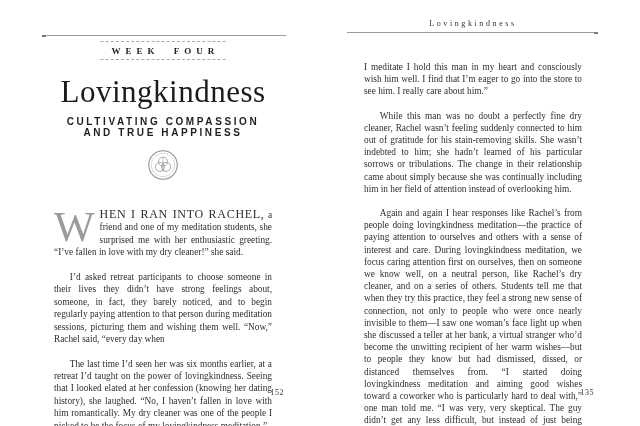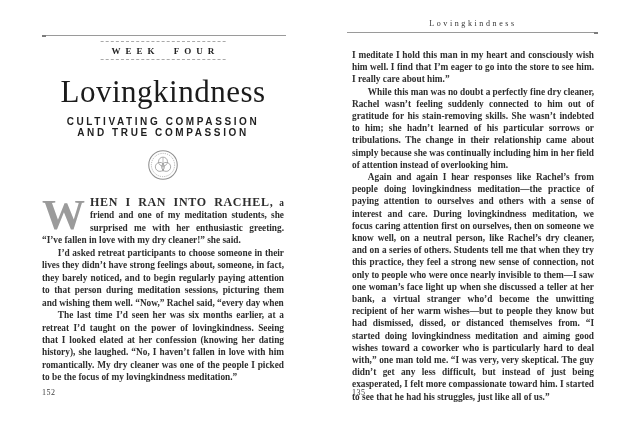--- a/index.html
+++ b/index.html
@@ -55,21 +55,21 @@
 
   
   .body-text {
     position: absolute; left: 0; right: 0;
     font-size: 9.3px; line-height: 12.45px;
     text-align: justify;
     color: #2e2e2e;
   }
   #left-body  { top: 196px; }
   #right-body { top: 49px; line-height: 12.2px; }
-  .body-text p { margin: 0; text-indent: 1.7em; font-weight: bold; }
+  .body-text p { margin: 12px; text-indent: 1.7em; }
   .body-text p.no-indent { text-indent: 0; }
   .drop-cap {
     float: left;
     font-size: 43px; line-height: 33px; height: 34px;
     padding: 2px 5px 0 0;
     color: #9b9b9b;
   }
   .lead-smallcaps { font-size: 12px; letter-spacing: 0.7px; }
 
   
@@ -81,36 +81,36 @@
   .head-rule {
     position: absolute; top: 32px; left: -5px; right: -4px;
     border-top: 1px solid #9a9a9a;
   }
   .head-rule::after {
     content: ""; position: absolute; right: 0; top: -1px;
     width: 4px; height: 2px; background: #7c7c7c;
   }
   .page-number {
     position: absolute; top: 388px; left: 0; width: 100%;
-    text-align: left; font-size: 8px; letter-spacing: 0.5px; color: #3a3a3a;
+    text-align: right; font-size: 8px; letter-spacing: 0.5px; color: #3a3a3a;
   }
 </style>
 </head>
 <body>
 
 <div class="page" id="left-page">
   <div class="chapter-rule"></div>
 
   <div class="week-label">WEEK FOUR</div>
 
   <h1 class="chapter-title">Lovingkindness</h1>
 
   <div class="chapter-subtitle">
     <span>CULTIVATING COMPASSION</span><br>
-    <span>AND TRUE COMPASSION</span>
+    <span>AND TRUE HAPPINESS</span>
   </div>
 
   <div class="medallion">
     <svg viewBox="0 0 40 40" width="30" height="30">
       <circle cx="20" cy="20" r="19" fill="none" stroke="#8f8f8f" stroke-width="1.4"></circle>
       <circle cx="20" cy="20" r="15.5" fill="none" stroke="#9d9d9d" stroke-width="1" stroke-dasharray="1.6,1.4"></circle>
       <circle cx="20" cy="15.5" r="6" fill="none" stroke="#8f8f8f" stroke-width="1"></circle>
       <circle cx="15.8" cy="22.5" r="6" fill="none" stroke="#8f8f8f" stroke-width="1"></circle>
       <circle cx="24.2" cy="22.5" r="6" fill="none" stroke="#8f8f8f" stroke-width="1"></circle>
       <path d="M20 10 L20 29" stroke="#8f8f8f" stroke-width="0.8" fill="none"></path>

